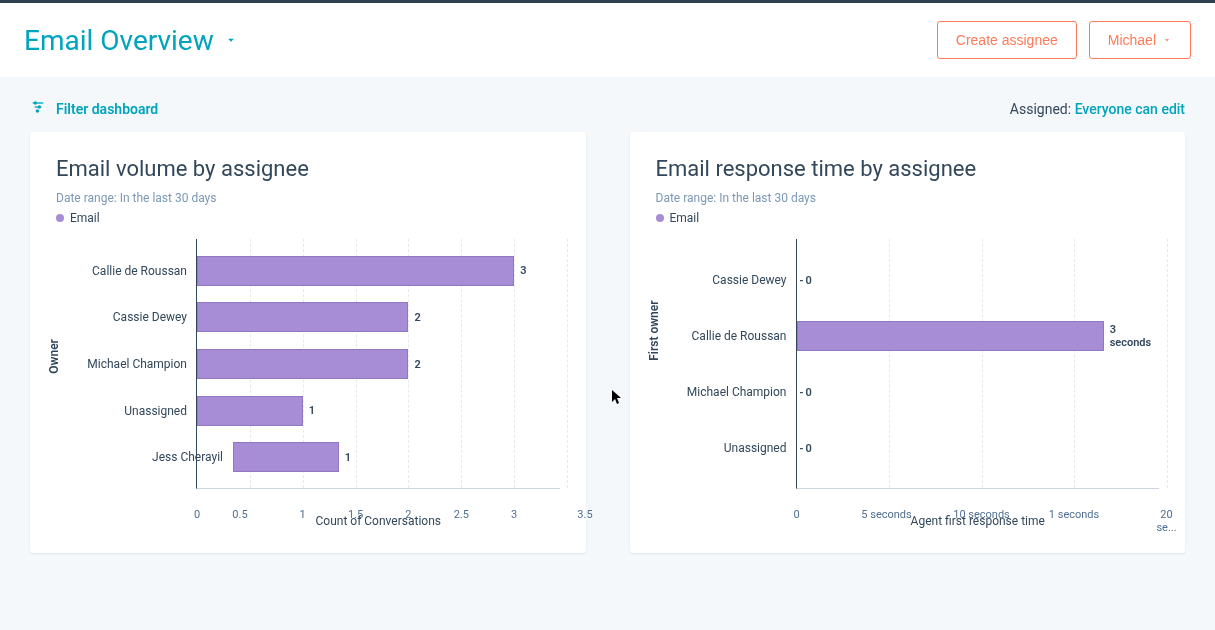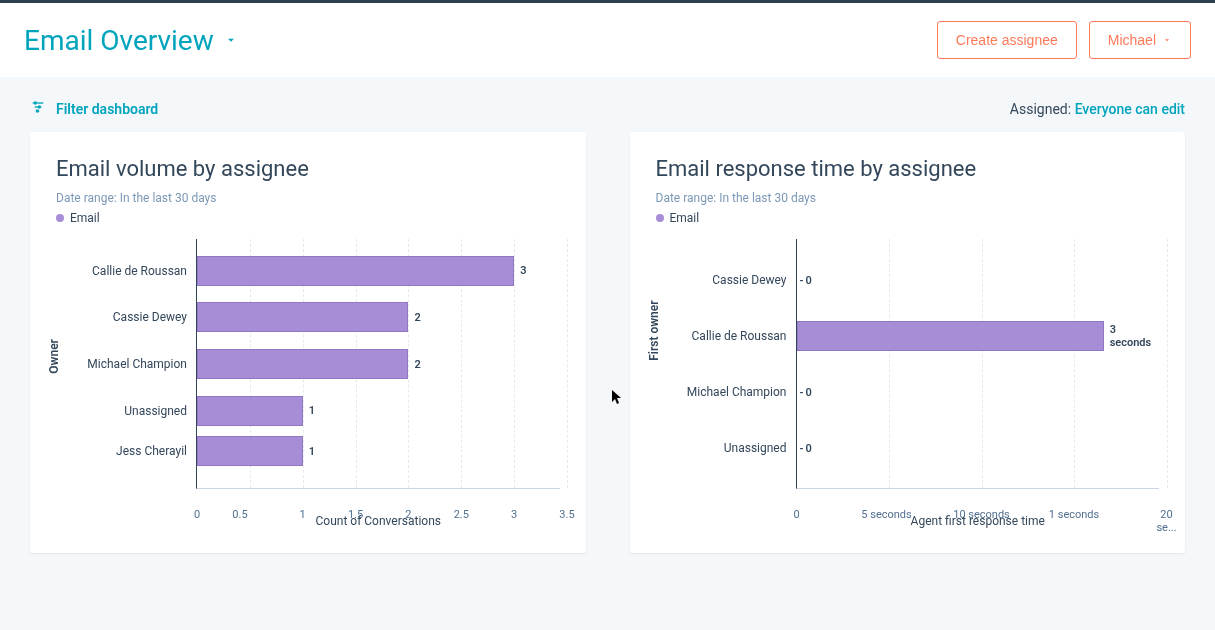--- a/index.html
+++ b/index.html
@@ -279,21 +279,21 @@
           <div class="grid-line" style="position: absolute; left: 317.143px; top: 0px; bottom: 0px; width: 0px;"></div>
           <div class="grid-line" style="position: absolute; left: 370px; top: 0px; bottom: 0px; width: 0px;"></div>
           <div class="x-ticks">
             <div class="x-tick" style="left: 0px;">0</div>
             <div class="x-tick" style="left: 43px;">0.5</div>
             <div class="x-tick" style="left: 105.714px;">1</div>
             <div class="x-tick" style="left: 158.571px;">1.5</div>
             <div class="x-tick" style="left: 211.429px;">2</div>
             <div class="x-tick" style="left: 264.286px;">2.5</div>
             <div class="x-tick" style="left: 317.143px;">3</div>
-            <div class="x-tick" style="left: 370px;">3.5</div>
+            <div class="x-tick" style="left: 388px;">3.5</div>
           </div>
           <div class="bar-row" style="top: 16.6667px;">
             <div class="cat-label">Callie de Roussan</div>
             <div class="bar" style="width: 317.143px;"></div>
             <div class="bar-label">3</div>
           </div>
           <div class="bar-row" style="top: 63.3333px;">
             <div class="cat-label">Cassie Dewey</div>
             <div class="bar" style="width: 211.429px;"></div>
             <div class="bar-label">2</div>
@@ -301,21 +301,21 @@
           <div class="bar-row" style="top: 110px;">
             <div class="cat-label">Michael Champion</div>
             <div class="bar" style="width: 211.429px;"></div>
             <div class="bar-label">2</div>
           </div>
           <div class="bar-row" style="top: 156.667px;">
             <div class="cat-label">Unassigned</div>
             <div class="bar" style="width: 105.714px;"></div>
             <div class="bar-label">1</div>
           </div>
-          <div class="bar-row" style="top: 197px;">
+          <div class="bar-row" style="top: 203px; margin-left: 36px;">
             <div class="cat-label">Jess Cherayil</div>
             <div class="bar" style="width: 105.714px;"></div>
             <div class="bar-label">1</div>
           </div>
         </div>
     </div>
   </div>
 
   <div class="card">
     <div class="card-title">Email response time by assignee</div>

